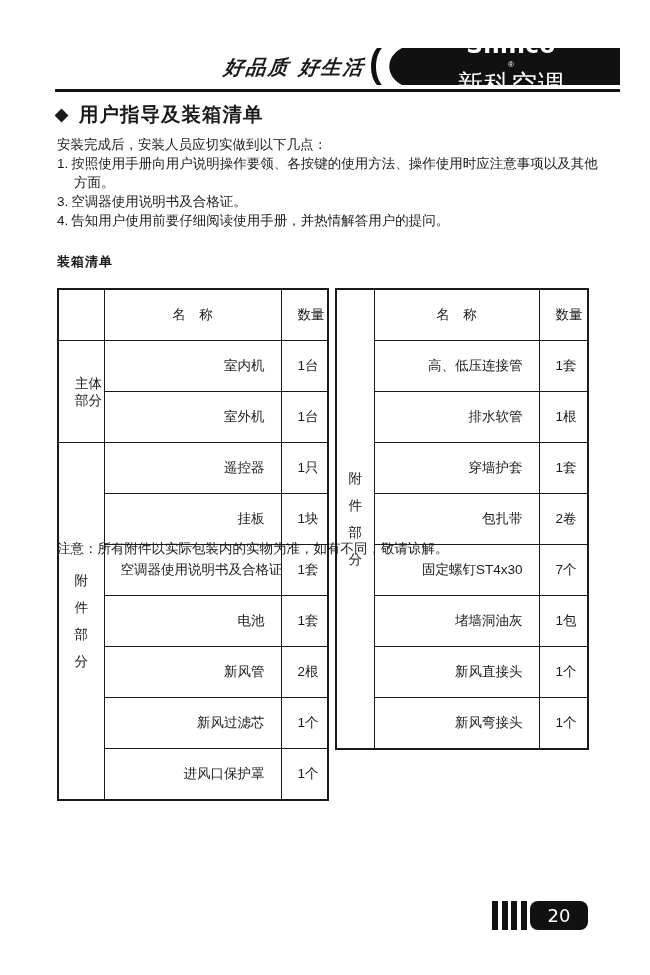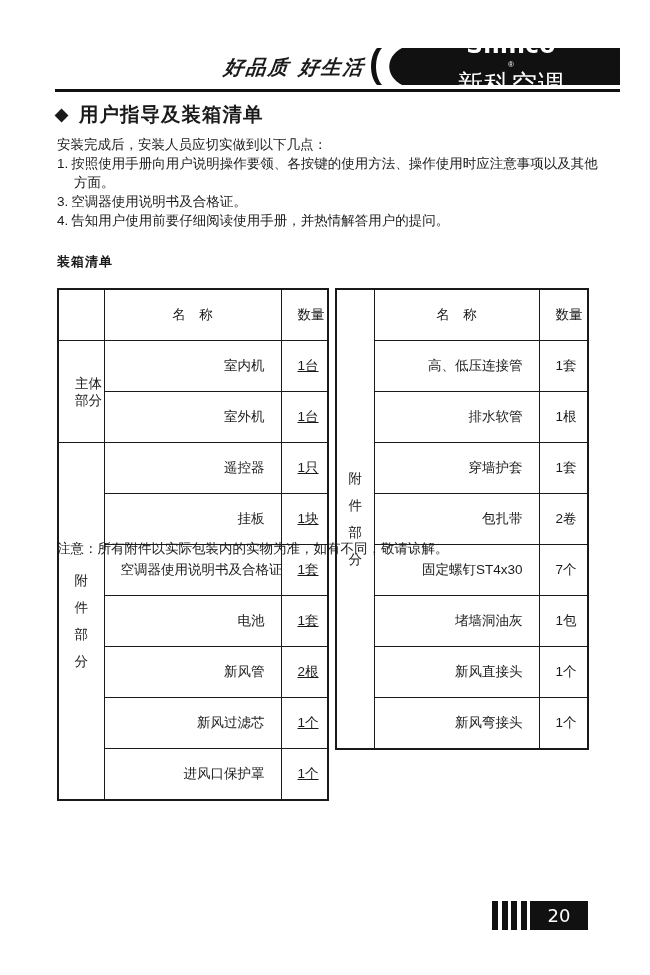--- a/index.html
+++ b/index.html
@@ -37,34 +37,35 @@
   
   .packing-heading{position:absolute;left:57px;top:253px;font-size:13px;font-weight:bold;letter-spacing:1px;}
   table.ptable{border-collapse:collapse;table-layout:fixed;position:absolute;border:2px solid #1a1a1a;}
   table.ptable td{border:1px solid #1a1a1a;font-size:13.5px;padding:16px;vertical-align:middle;overflow:hidden;white-space:nowrap;}
   #tleft{left:57px;top:288px;width:270px;height:237px;}
   #tright{left:335px;top:288px;width:252px;height:237px;}
   #tleft tr{height:23.4px;} #tleft tr.hrow{height:26px;}
   #tright tr{height:26.3px;} #tright tr.hrow{height:27px;}
   td.th{text-align:center;font-weight:normal;}
   td.name{padding-left:8px;text-align:right;}
-  td.qty-l{padding-left:6px;text-align:center;text-decoration:underline;}
+  td.qty-l{padding-left:6px;text-align:center;}
   td.qty-c{text-align:center;}
   td.gcell{text-align:center;}
   .glines div{line-height:17px;}
   .vstack{display:flex;flex-direction:column;align-items:center;justify-content:center;gap:9px;}
   
   .note{position:absolute;left:57px;top:540px;font-size:13.5px;}
   
   .stripes{position:absolute;left:492px;top:901px;display:flex;gap:3.5px;}
   .stripes div{width:6px;height:29px;background:#111;}
   .page-num-box{
     position:absolute;left:530px;top:901px;width:58px;height:29px;background:#111;
     color:#fff;display:flex;align-items:center;justify-content:center;font-size:18px;
     font-family:"DejaVu Sans",sans-serif;
+    border-radius:8px;
   }
 </style>
 </head>
 <body>
 
 <div class="page">
 
   <div class="slogan">好品质 好生活</div>
 
   <div class="banner">

